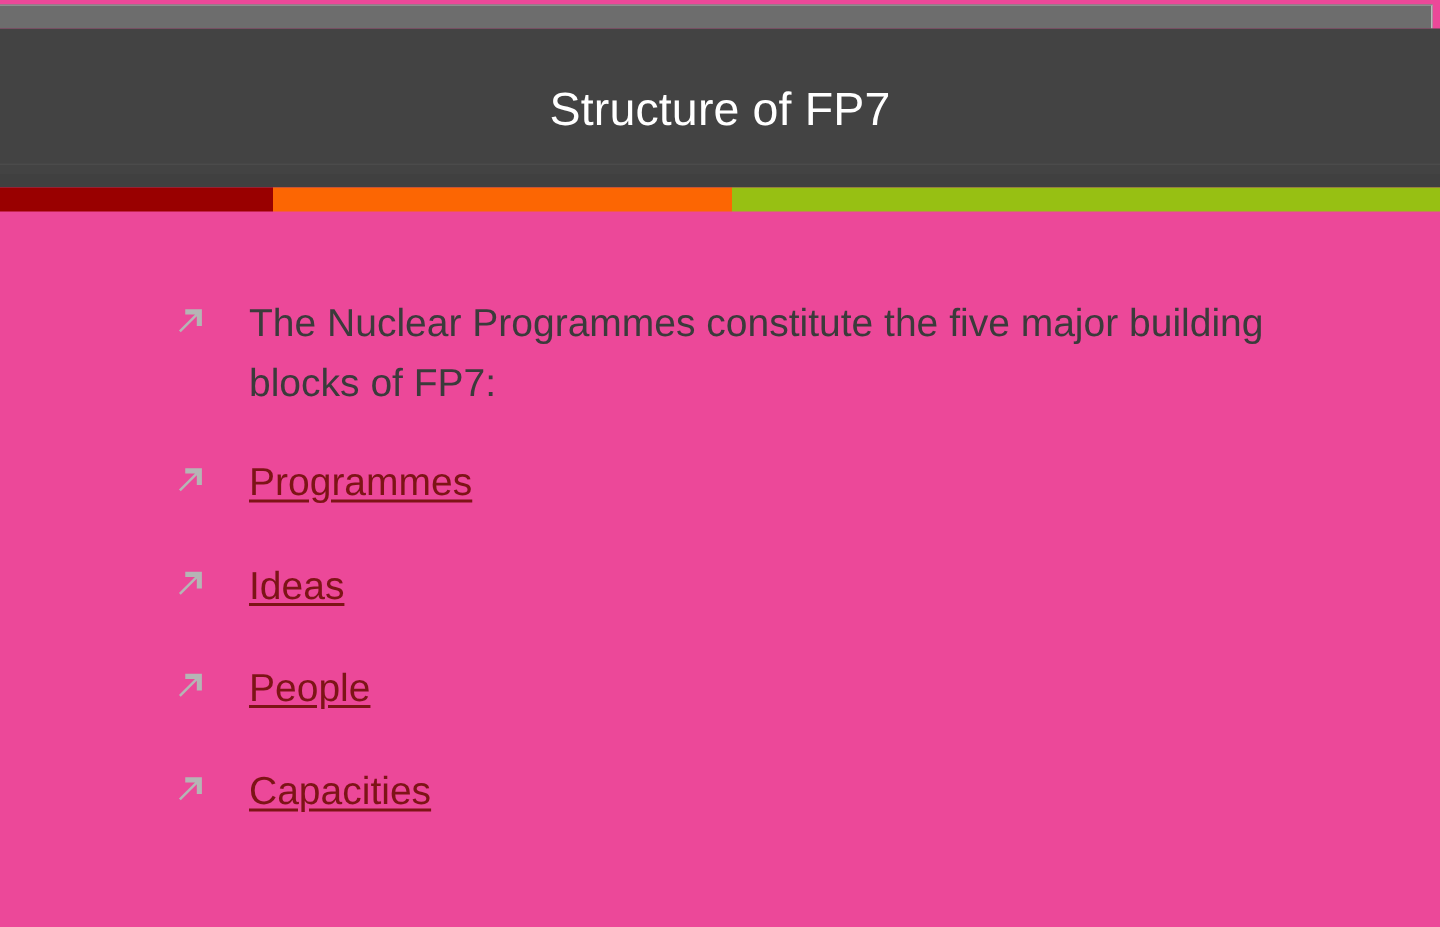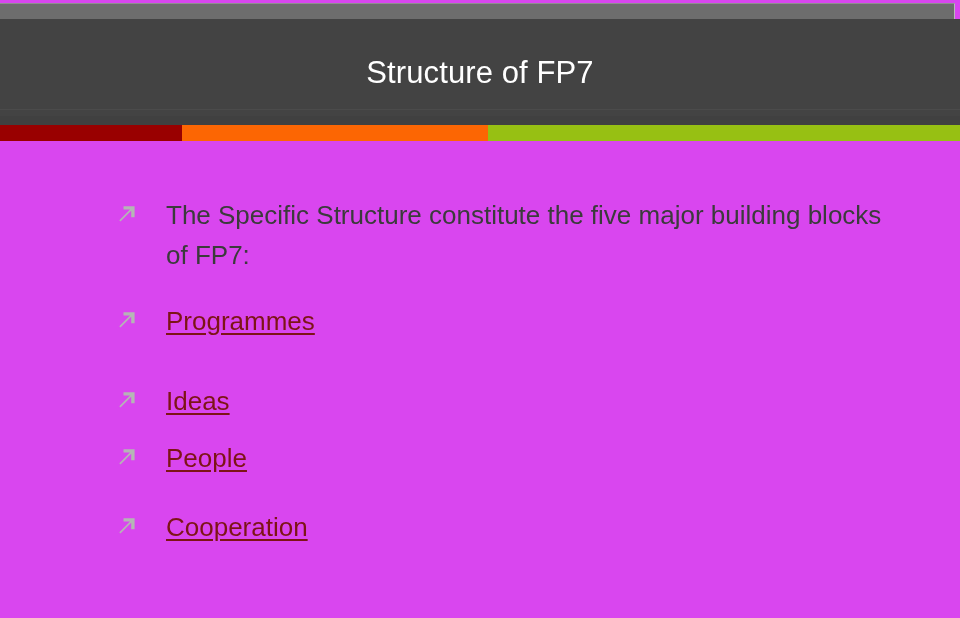--- a/index.html
+++ b/index.html
@@ -12,21 +12,21 @@
     background: #ffffff;
     font-family: "Liberation Sans", sans-serif;
     overflow: hidden;
     position: relative;
   }
 
   .slide {
     position: relative;
     width: 960px;
     height: 618px;
-    background: #d946ef;
+    background: #ec4899;
   }
 
   
   .top-bar {
     position: absolute;
     left: 0;
     top: 3px;
     width: 955px;
     height: 16px;
     background: #6d6d6d;
@@ -133,21 +133,21 @@
     font-weight: 400;
     text-decoration: underline;
     text-underline-offset: 3px;
     white-space: nowrap;
     cursor: pointer;
   }
 
   
   .row-intro      { top: 54px; }
   .row-coop       { top: 160px; }
-  .row-ideas      { top: 229px; margin-top: 11px; }
+  .row-ideas      { top: 229px; }
   .row-people     { top: 297px; }
   .row-capacities { top: 366px; }
   .row-nuclear    { top: 434px; }
 </style>
 </head>
 <body>
 
 <div class="slide">
 
   <div class="top-bar"></div>
@@ -166,21 +166,21 @@
   </div>
 
   <div class="body-area">
 
     <div class="bullet-row row-intro">
       <span class="bullet-icon">
         <svg width="30" height="30" viewBox="0 0 30 30" aria-hidden="true">
           <path d="M8.5 21.5 L19.2 10.8 L19.2 17.3 L22.6 17.3 L22.6 6.2 L11.5 6.2 L11.5 9.6 L18.0 9.6 L7.3 20.3 Z" fill="#b5b5b5"></path>
         </svg>
       </span>
-      <span class="bullet-text">The Specific Structure constitute the five major building blocks of FP7:</span>
+      <span class="bullet-text">The Nuclear Programmes constitute the five major building blocks of FP7:</span>
     </div>
 
     <div class="bullet-row row-coop">
       <span class="bullet-icon">
         <svg width="30" height="30" viewBox="0 0 30 30" aria-hidden="true">
           <path d="M8.5 21.5 L19.2 10.8 L19.2 17.3 L22.6 17.3 L22.6 6.2 L11.5 6.2 L11.5 9.6 L18.0 9.6 L7.3 20.3 Z" fill="#b5b5b5"></path>
         </svg>
       </span>
       <span class="link-text">Programmes</span>
     </div>
@@ -202,18 +202,18 @@
       </span>
       <span class="link-text">People</span>
     </div>
 
     <div class="bullet-row row-capacities">
       <span class="bullet-icon">
         <svg width="30" height="30" viewBox="0 0 30 30" aria-hidden="true">
           <path d="M8.5 21.5 L19.2 10.8 L19.2 17.3 L22.6 17.3 L22.6 6.2 L11.5 6.2 L11.5 9.6 L18.0 9.6 L7.3 20.3 Z" fill="#b5b5b5"></path>
         </svg>
       </span>
-      <span class="link-text">Cooperation</span>
+      <span class="link-text">Capacities</span>
     </div>
 
 
   </div>
 </div>
 
 </body></html>

